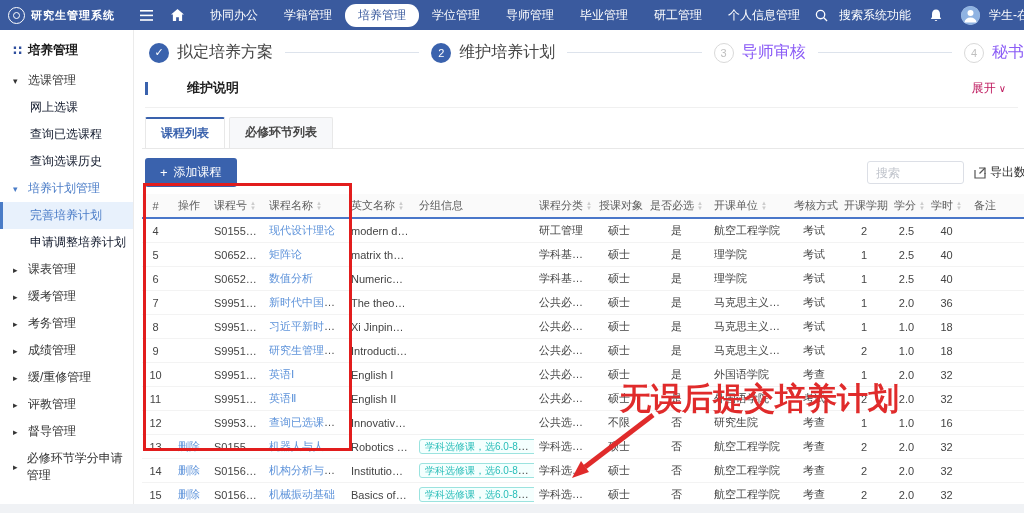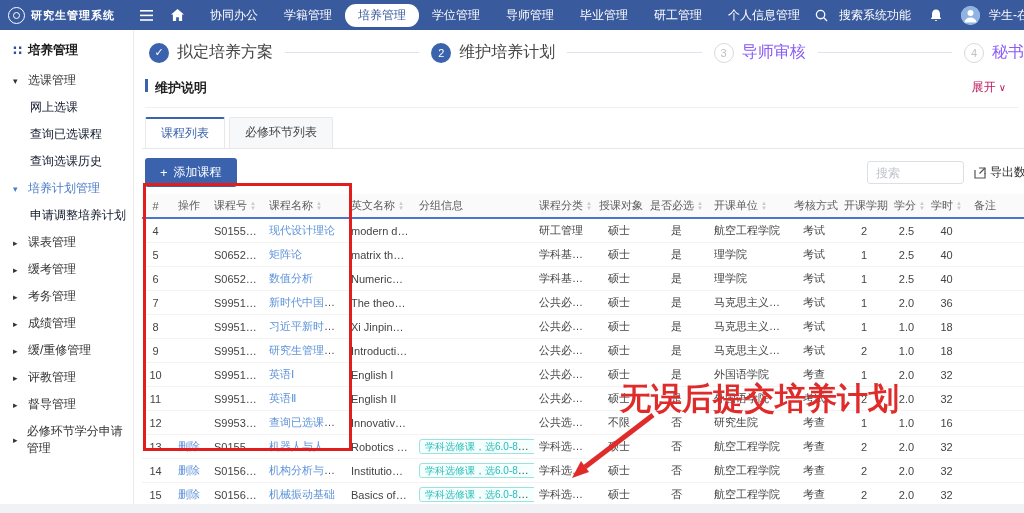--- a/index.html
+++ b/index.html
@@ -38,30 +38,30 @@
   .stepper { display:flex; align-items:center; padding:6px 0 9px 7px; }
   .step { display:flex; align-items:center; gap:8px; white-space:nowrap; }
   .stc { width:20px; height:20px; border-radius:50%; display:flex; align-items:center;
     justify-content:center; font-size:11px; flex-shrink:0; }
   .stc.done,.stc.active { background:#3a62ad; color:#fff; }
   .stc.pending { background:#fff; border:1px solid #d9d9d9; color:#bfbfbf; }
   .stl { font-size:16px; color:#444; }
   .stl.pending { color:#8b5cf6; }
   .step-line { flex:1; height:1px; background:#dde3ec; margin:0 12px; }
   
-  .section-head { display:flex; align-items:flex-start; margin:7px 6px 0 3px; padding-bottom:10px;
-    border-bottom:1px solid #f0f0f0; }
+  .section-head { display:flex; align-items:center; margin:7px 6px 0 3px; padding-bottom:10px;
+    border-bottom:1px solid #f0f0f0;gap:32px; }
   .sec-bar { width:3px; height:13px; background:#3a62ad; margin-right:7px; }
   .sec-title { font-weight:bold; font-size:13px; color:#1f1f1f; }
   .expand-link { margin-left:auto; color:#be185d; font-size:12px; margin-right:12px; cursor:pointer; }
   .expand-link .vee { font-size:10px; margin-left:3px; }
   
   .tabs { display:flex; margin-top:9px; border-bottom:1px solid #e8e8e8; padding-left:3px; }
   .tab { padding:6px 15px; background:#f7f8fa; border:1px solid #e8e8e8; border-bottom:none;
-    margin-right:4px; border-radius:2px 2px 0 0; color:#444; cursor:pointer; font-size:12px; }
+    margin-right:4px; border-radius:2px 2px 0 0; color:#444; cursor:pointer; font-size:12px;font-weight:bold; }
   .tab.active { background:#fff; border-top:2px solid #3a62ad; color:#3a62ad; }
   
   .toolbar { display:flex; align-items:center; margin:9px 0 7px 3px; }
   .add-btn { background:#3a62ad; color:#fff; border:none; border-radius:3px; padding:6px 15px;
     font-size:12px; display:flex; align-items:center; gap:6px; cursor:pointer;
     font-family:inherit; }
   .toolbar-right { margin-left:auto; display:flex; align-items:center; gap:10px; margin-right:-14px; }
   .search-input { width:97px; height:23px; border:1px solid #dcdfe6; border-radius:3px;
     padding:0 8px; font-size:12px; color:#333; outline:none; font-family:inherit; }
   .search-input::placeholder { color:#c0c4cc; }
@@ -156,20 +156,21 @@
         <span class="caret">▾</span>
         <span>选课管理</span>
       </div>
       <div class="side-child">网上选课</div>
       <div class="side-child">查询已选课程</div>
       <div class="side-child">查询选课历史</div>
       <div class="side-group hl">
         <span class="caret">▾</span>
         <span>培养计划管理</span>
       </div>
+      <div class="side-child active">完善培养计划</div>
       <div class="side-child">申请调整培养计划</div>
       <div class="side-group">
         <span class="caret">▸</span>
         <span>课表管理</span>
       </div>
       <div class="side-group">
         <span class="caret">▸</span>
         <span>缓考管理</span>
       </div>
       <div class="side-group">

